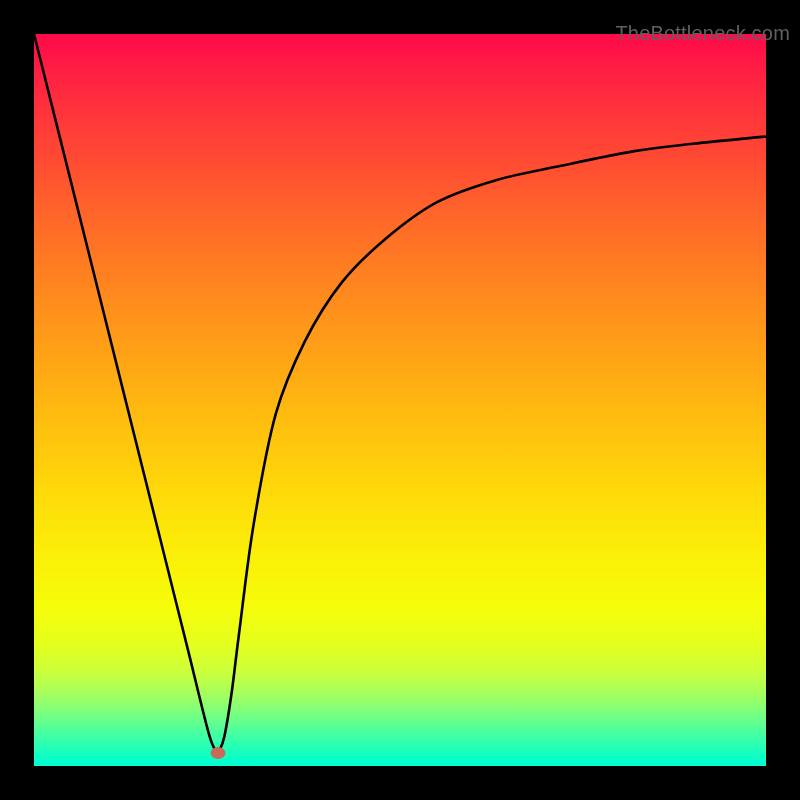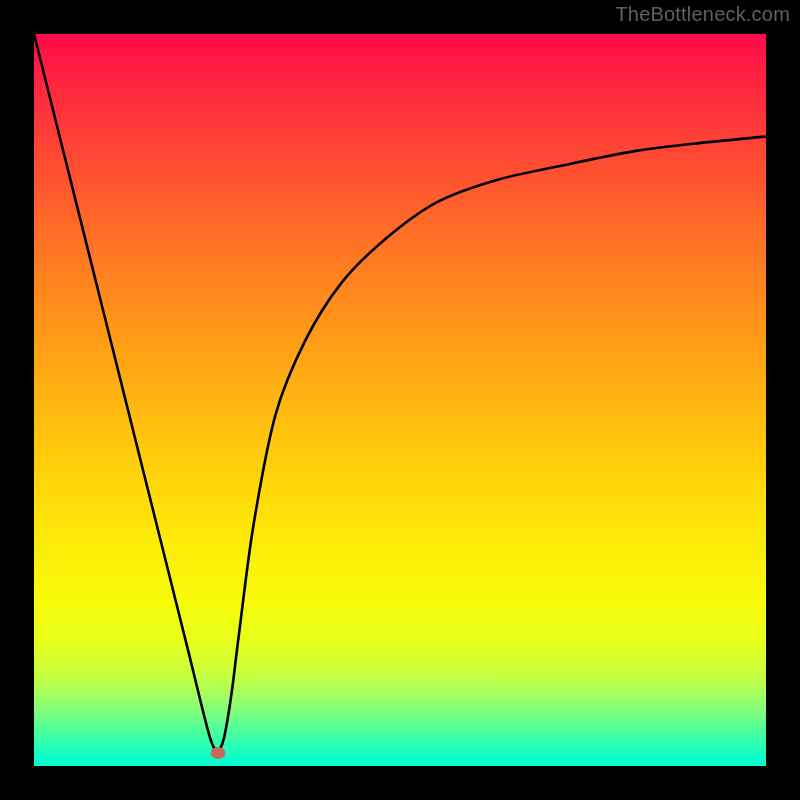--- a/index.html
+++ b/index.html
@@ -58,21 +58,21 @@
   .marker {
     position: absolute;
     width: 15px;
     height: 12px;
     background: #c86a5a;
     border-radius: 50% / 50%;
     transform: translate(-50%, -50%);
   }
   .watermark {
     position: absolute;
-    top: 3px;
+    top: 22px;
     right: 10px;
     color: #606060;
     font-size: 20px;
     font-weight: 500;
     letter-spacing: 0.2px;
   }
 </style>
 </head>
 <body>
 

